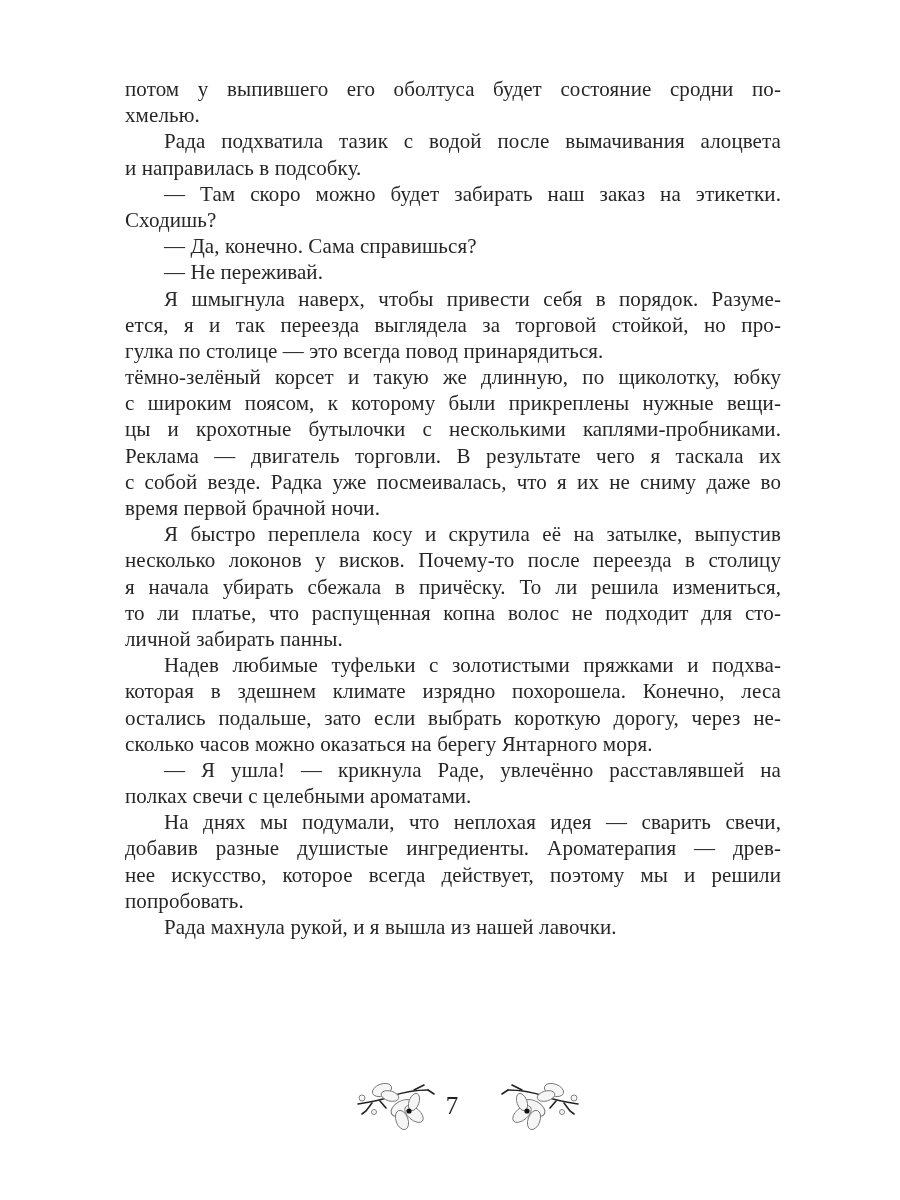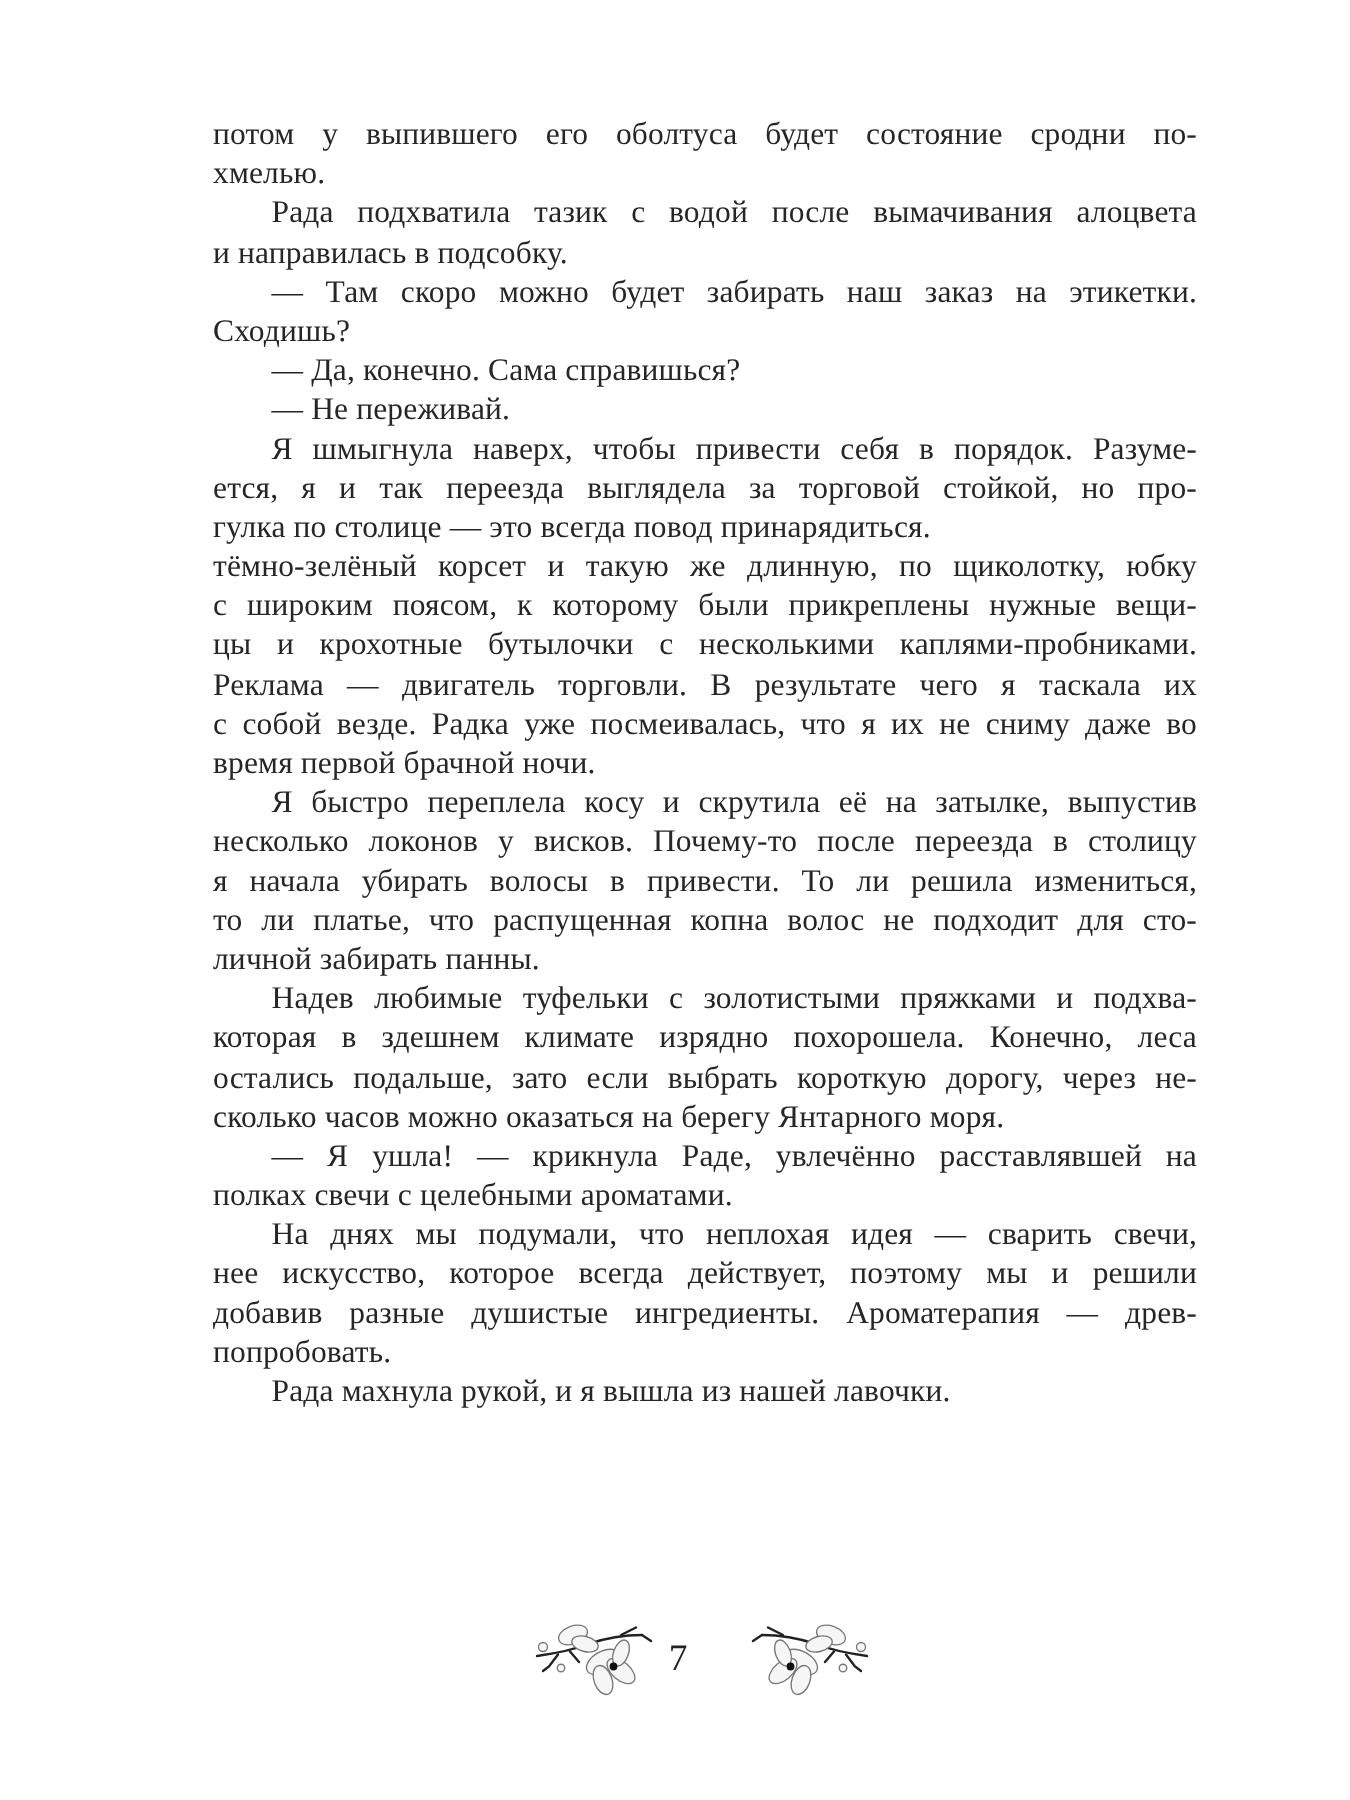--- a/index.html
+++ b/index.html
@@ -10,21 +10,21 @@
     body {
       width: 900px;
       height: 1200px;
       position: relative;
       overflow: hidden;
       color: #262626;
       font-family: "Liberation Serif", "DejaVu Serif", serif;
     }
     .page-body {
       position: absolute;
-      left: 142px;
+      left: 125px;
       top: 76px;
       width: 656px;
       font-family: Liberation Serif, serif;
     }
     .line {
       display: block;
       height: 26.2px;
       line-height: 26.2px;
       font-size: 21px;
       white-space: nowrap;
@@ -75,32 +75,32 @@
   <span class="line">ется, я и так переезда выглядела за торговой стойкой, но про-</span>
   <span class="line last">гулка по столице — это всегда повод принарядиться.</span>
   <span class="line">тёмно-зелёный корсет и такую же длинную, по щиколотку, юбку</span>
   <span class="line">с широким поясом, к которому были прикреплены нужные вещи-</span>
   <span class="line">цы и крохотные бутылочки с несколькими каплями-пробниками.</span>
   <span class="line">Реклама — двигатель торговли. В результате чего я таскала их</span>
   <span class="line">с собой везде. Радка уже посмеивалась, что я их не сниму даже во</span>
   <span class="line last">время первой брачной ночи.</span>
   <span class="line indent">Я быстро переплела косу и скрутила её на затылке, выпустив</span>
   <span class="line">несколько локонов у висков. Почему-то после переезда в столицу</span>
-  <span class="line">я начала убирать волосы в привести. То ли решила измениться,</span>
+  <span class="line">я начала убирать сбежала в причёску. То ли решила измениться,</span>
   <span class="line">то ли платье, что распущенная копна волос не подходит для сто-</span>
   <span class="line last">личной забирать панны.</span>
   <span class="line indent">Надев любимые туфельки с золотистыми пряжками и подхва-</span>
   <span class="line">которая в здешнем климате изрядно похорошела. Конечно, леса</span>
   <span class="line">остались подальше, зато если выбрать короткую дорогу, через не-</span>
   <span class="line last">сколько часов можно оказаться на берегу Янтарного моря.</span>
   <span class="line indent">— Я ушла! — крикнула Раде, увлечённо расставлявшей на</span>
   <span class="line last">полках свечи с целебными ароматами.</span>
   <span class="line indent">На днях мы подумали, что неплохая идея — сварить свечи,</span>
+  <span class="line">добавив разные душистые ингредиенты. Ароматерапия — древ-</span>
   <span class="line">нее искусство, которое всегда действует, поэтому мы и решили</span>
-  <span class="line">добавив разные душистые ингредиенты. Ароматерапия — древ-</span>
   <span class="line last">попробовать.</span>
   <span class="line indent last">Рада махнула рукой, и я вышла из нашей лавочки.</span>
 </div>
 
 <div class="footer">
   <svg class="ornament left" viewBox="0 0 90 54" xmlns="http://www.w3.org/2000/svg">
     <g fill="none" stroke="#222" stroke-width="1.6" stroke-linecap="round">
       <path d="M6 26 C20 24 30 22 40 18 C52 14 62 12 76 12"></path>
       <path d="M62 12 L72 7"></path>
       <path d="M76 12 L82 16"></path>

